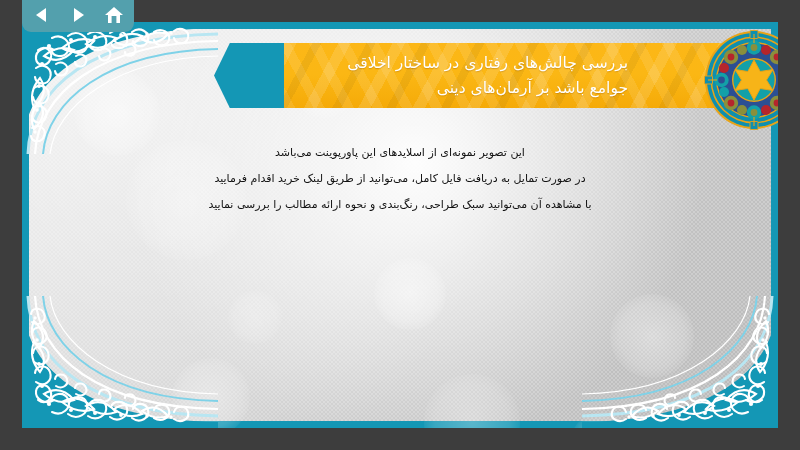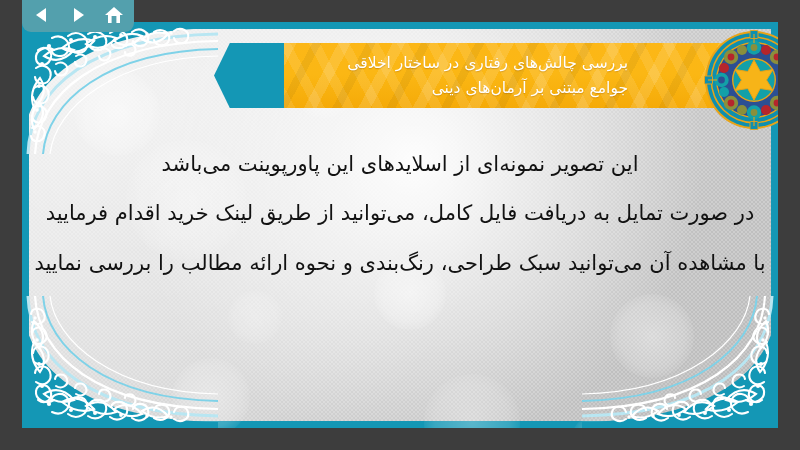--- a/index.html
+++ b/index.html
@@ -180,21 +180,21 @@
     position: absolute;
     left: 7px;
     right: 7px;
     top: 118px;
     direction: rtl;
     text-align: center;
     z-index: 20;
   }
   .body-line {
     color: #121212;
-    font-size: 21px;
+    font-size: 11px;
     line-height: 2.35;
     white-space: nowrap;
   }
 </style>
 </head>
 <body>
 
 <div id="viewer">
 
   <div id="navbar">
@@ -370,21 +370,21 @@
           <circle cx="15" cy="88" r="1.8"></circle>
           <circle cx="13" cy="110" r="1.7"></circle>
         </g>
       </svg>
     </div>
 
     <div id="banner-wrap">
       <div id="banner-arrow"></div>
       <div id="banner-bar">
         <div class="title-line">بررسی چالش‌های رفتاری در ساختار اخلاقی</div>
-        <div class="title-line">جوامع مبتنی بر آرمان‌های دینی</div>
+        <div class="title-line">جوامع باشد بر آرمان‌های دینی</div>
       </div>
     </div>
 
     <div id="medallion">
       <svg width="100" height="100" viewBox="0 0 100 100">
         <circle cx="50" cy="50" r="49" fill="#e8a317"></circle>
         <circle cx="50" cy="50" r="47" fill="#0f8fae"></circle>
         <circle cx="50" cy="50" r="43.5" fill="#e8a317"></circle>
         <circle cx="50" cy="50" r="42" fill="#0f8fae"></circle>
         <circle cx="50" cy="50" r="38" fill="#e8a317"></circle>

